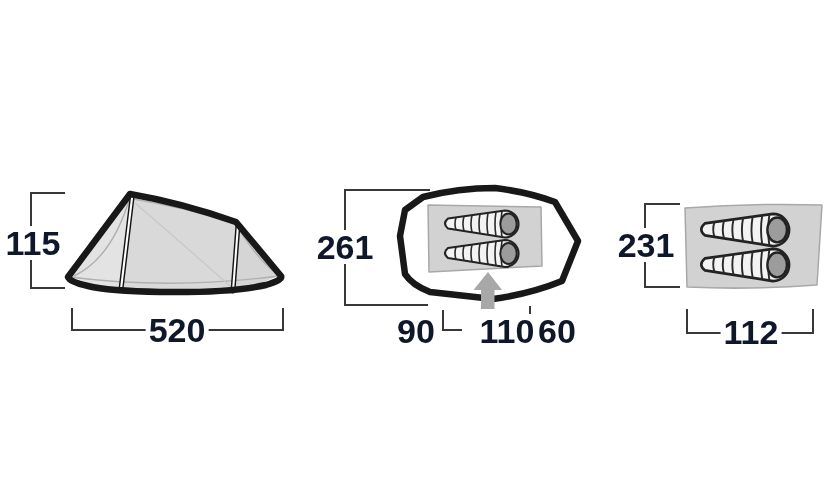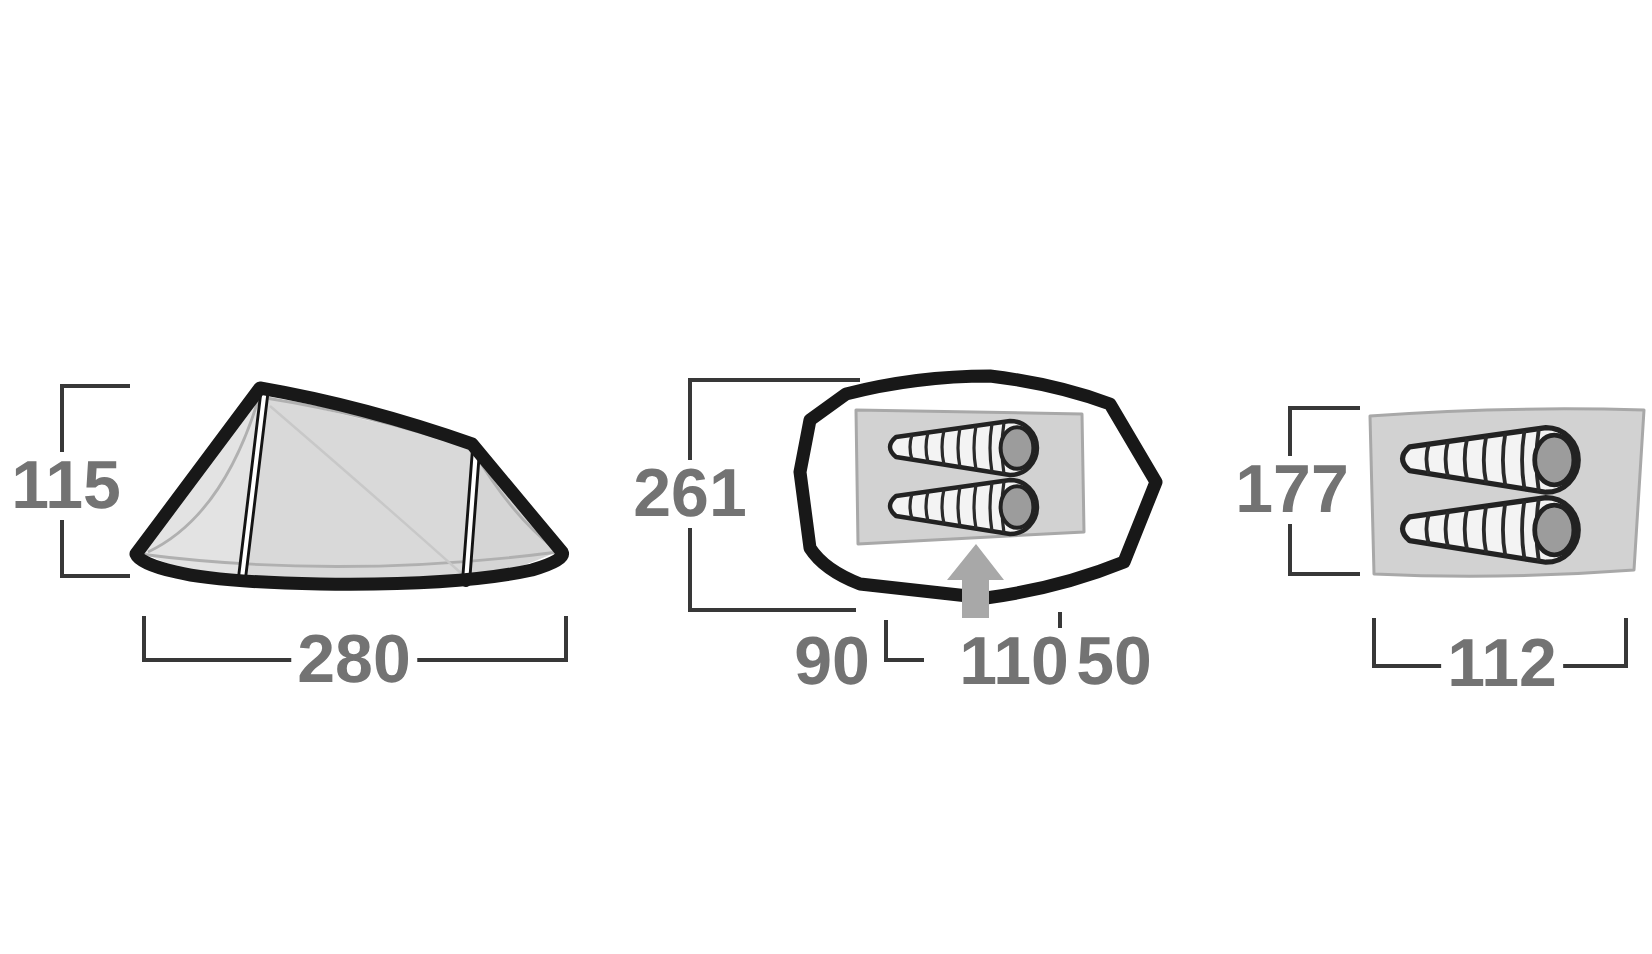--- a/index.html
+++ b/index.html
@@ -28,21 +28,21 @@
   .pad-head{fill:#9c9c9c;stroke:#222222;stroke-width:2;}
   .arrow{fill:#a8a8a8;stroke:none;}
   .dim-line{fill:none;stroke:#383838;stroke-width:2;stroke-linecap:butt;}
   
   .dim{
     position:absolute;
     transform:translate(-50%,-50%);
     font-weight:700;
     font-size:34px;
     line-height:1;
-    color:#737373;
+    color:#0f172a;
     background:#ffffff;
     padding:0 3px;
     white-space:nowrap;
   }
 </style>
 </head>
 <body>
 
 <div class="canvas">
 
@@ -104,27 +104,27 @@
       <path class="floor" d="M685,208 Q752,203 822,205 L817,285 Q750,290 687,287 Z"></path>
       <use href="#pad" transform="translate(169.5,-37.7) scale(1.195)"></use>
       <use href="#pad" transform="translate(169.5,-2.7) scale(1.195)"></use>
       <path class="dim-line" d="M680,204 L645,204 L645,287 L680,287"></path>
       <path class="dim-line" d="M687,309 L687,333 L813,333 L813,309"></path>
     </g>
   </svg>
 
   <span class="dim" style="left:33px;top:243px;">115</span>
 
-  <span class="dim" style="left:177px;top:330px;">280</span>
+  <span class="dim" style="left:177px;top:330px;">520</span>
 
   <span class="dim" style="left:345px;top:247px;">261</span>
 
   <span class="dim" style="left:416px;top:331px;text-align:center;">90</span>
 
   <span class="dim" style="left:488px;top:331px;margin-left:19px;">110</span>
 
-  <span class="dim" style="left:557px;top:331px;">50</span>
+  <span class="dim" style="left:557px;top:331px;">60</span>
 
-  <span class="dim" style="left:646px;top:245px;">177</span>
+  <span class="dim" style="left:646px;top:245px;">231</span>
 
   <span class="dim" style="left:751px;top:332px;">112</span>
 
 </div>
 
 </body></html>

